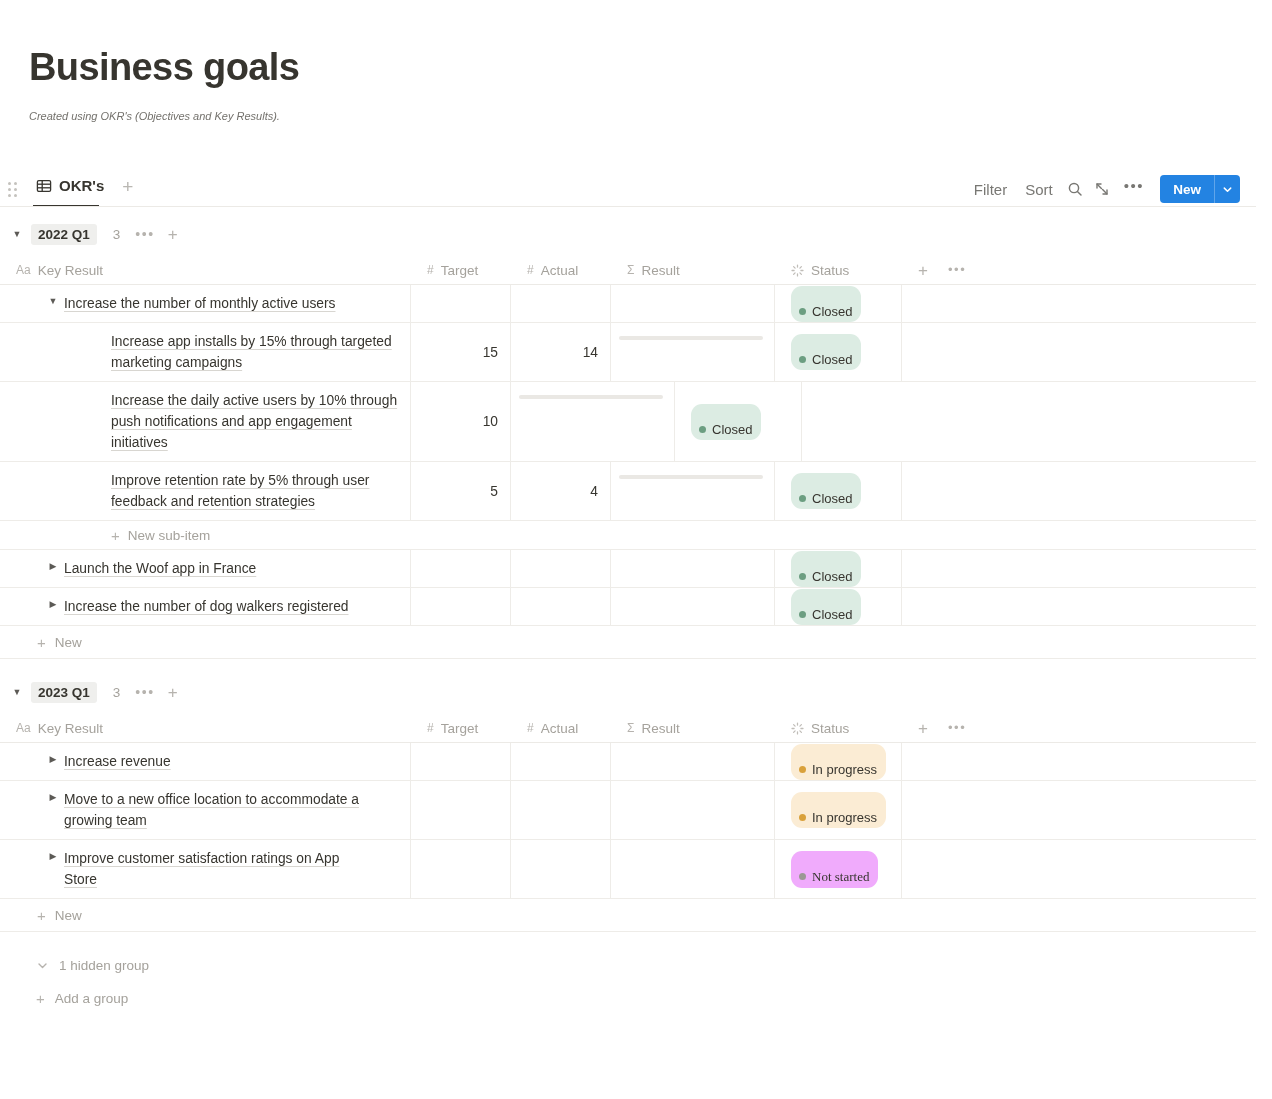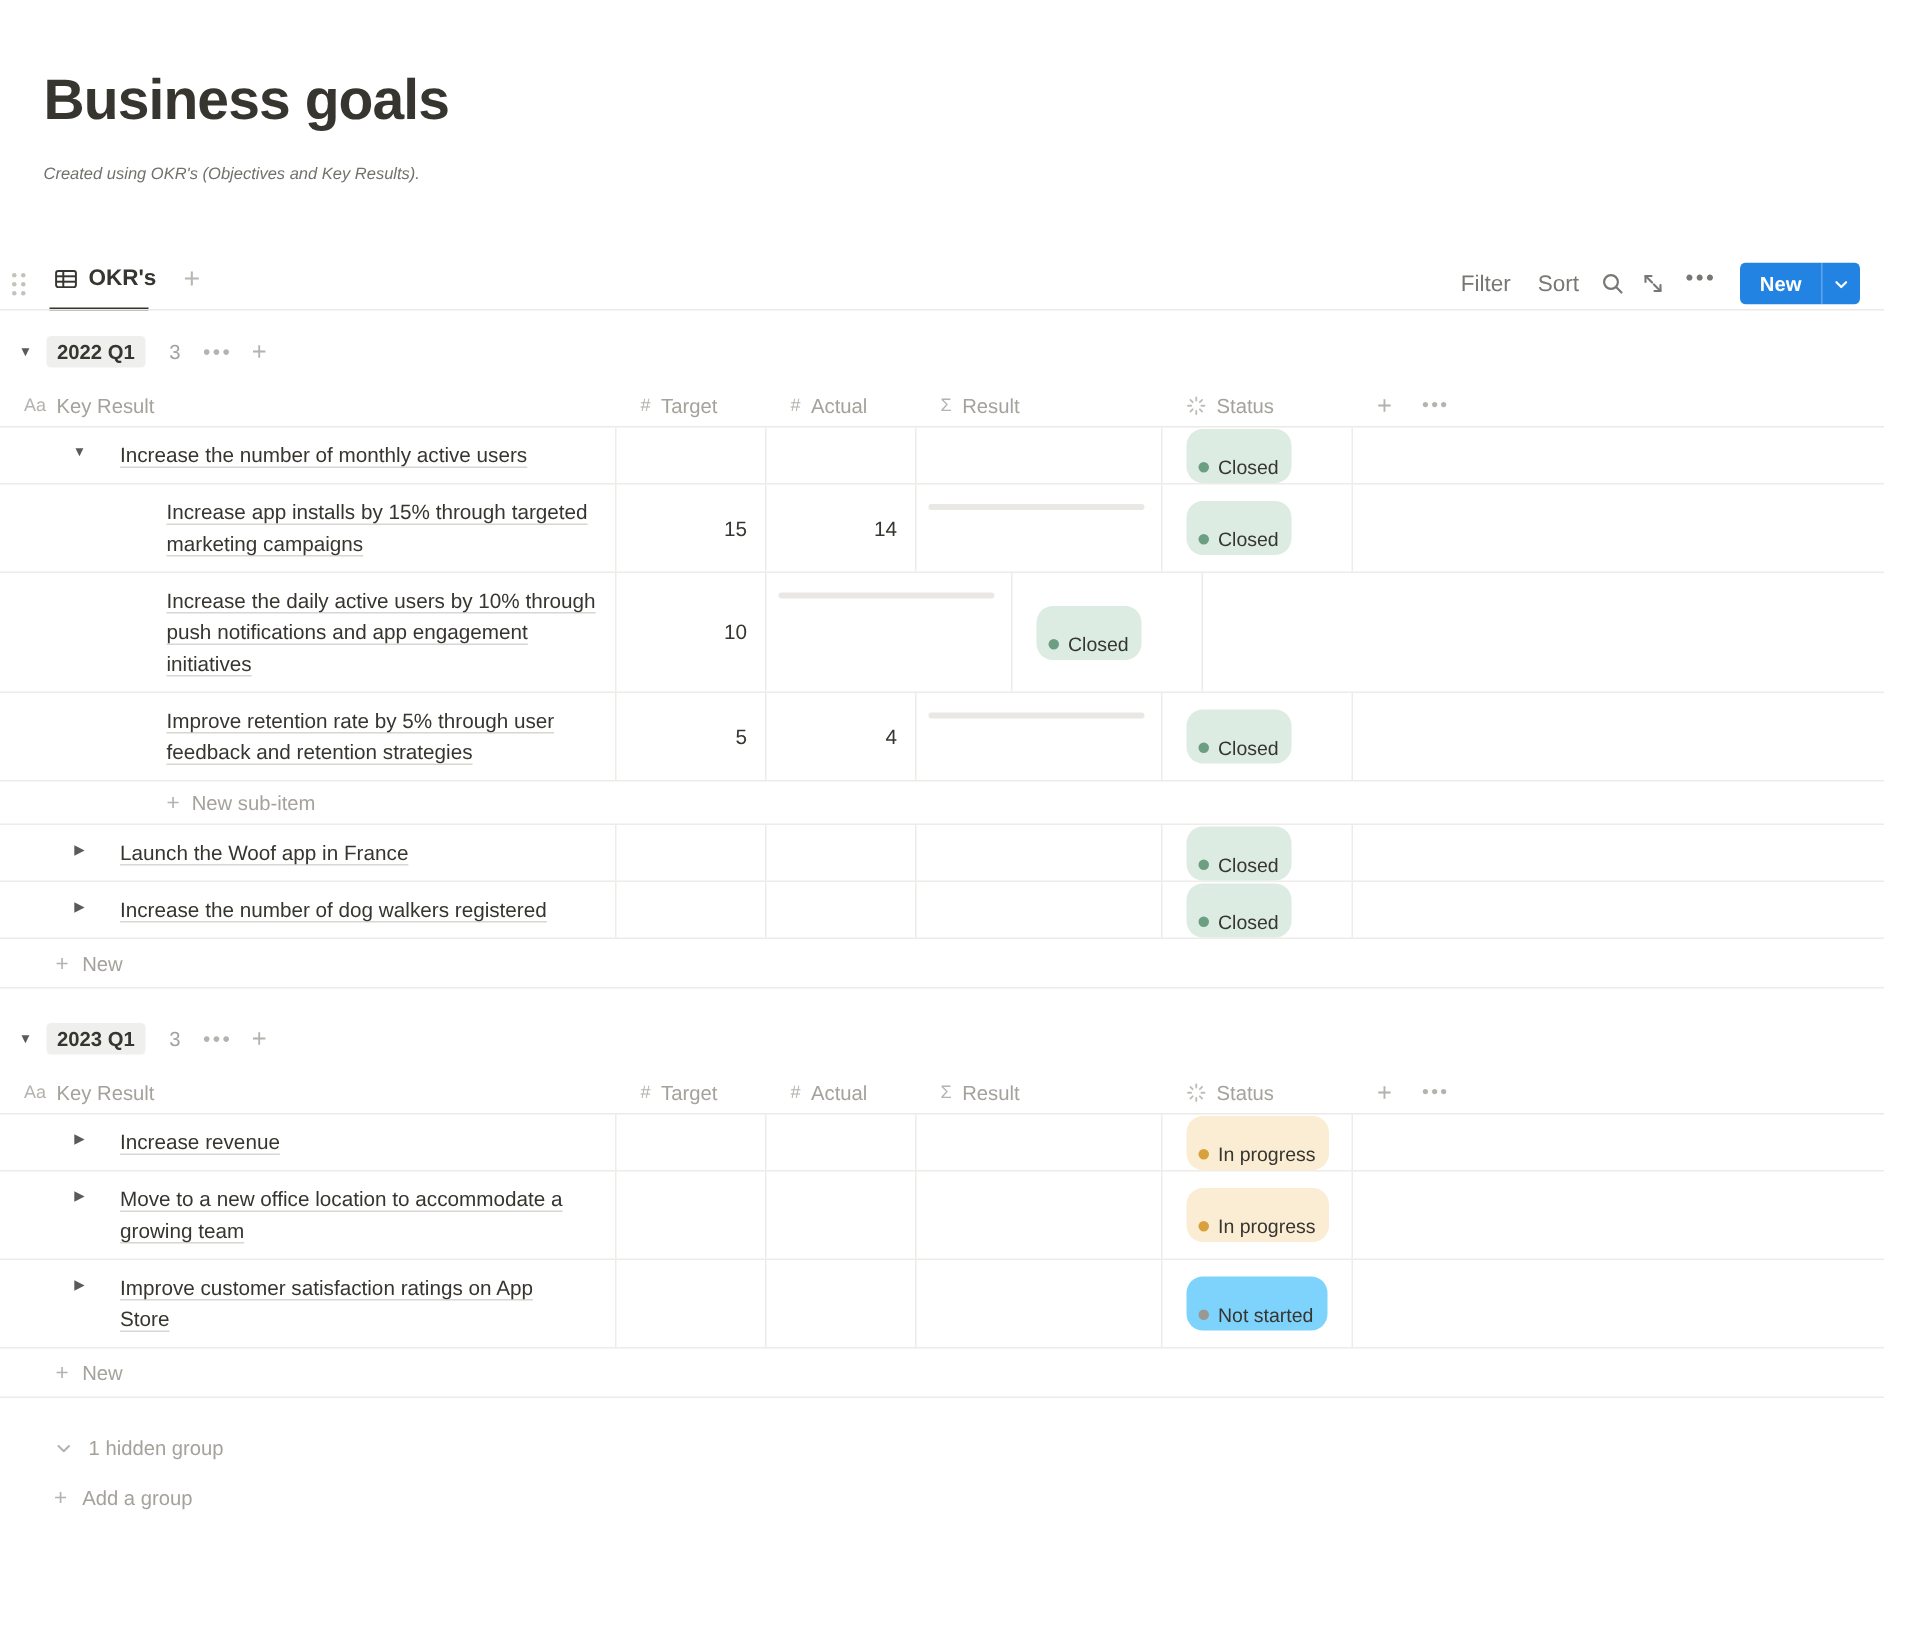--- a/index.html
+++ b/index.html
@@ -94,36 +94,36 @@
   .twisty {
     flex: 0 0 auto; width: 14px; font-size: 9px; color: #5c5a56; cursor: pointer;
     padding-top: 3px; text-align: center;
   }
   .key-text {
     font-size: 13.8px; line-height: 21px; color: #37352f;
     text-decoration: underline; text-decoration-color: #d8d6d1;
     text-underline-offset: 3px; cursor: pointer;
   }
   .lvl-parent .twisty { margin-left: 46px; }
-  .lvl-parent .key-text { margin-left: 20px; }
+  .lvl-parent .key-text { margin-left: 4px; }
   .lvl-child .key-text { margin-left: 111px; max-width: 290px; display: block; }
 
   .num { justify-content: flex-end; padding-right: 12px; font-size: 13.8px; color: #37352f; text-align: center; }
 
   .bar-cell { align-items: flex-start; padding: 13px 11px 0 8px; }
   .bar-track { width: 100%; height: 4px; border-radius: 2px; background: #eae8e4; overflow: hidden; }
   .bar-fill { height: 4px; border-radius: 2px; background: #5f8d72; }
 
   .status-cell { padding-left: 16px; }
   .pill { display: inline-flex; align-items: center; gap: 6px; border-radius: 11px;
     padding: 18px 9px 3px 8px; font-size: 13px; color: #37352f; white-space: nowrap; }
   .pill i { width: 7px; height: 7px; border-radius: 50%; display: inline-block; }
   .pill.green { background: #dcece3; } .pill.green i { background: #6c9e81; }
   .pill.amber { background: #fbecd4; } .pill.amber i { background: #d9a13b; }
-  .pill.gray  { background: #7dd3fc; } .pill.gray i  { background: #9b9894; }
+  .pill.gray  { background: #f0abfc; font-family: Liberation Serif, serif; } .pill.gray i  { background: #9b9894; }
 
   .subnew-row { border-bottom: 1px solid #eeece8; height: 29px; display: flex; align-items: center; }
   .subnew-inner { display: flex; align-items: center; gap: 8px; font-size: 13.5px; color: #a5a29c;
     margin-left: 111px; cursor: pointer; }
   .plus-sign { font-size: 15px; font-weight: 300; color: #b6b3ae; line-height: 1;}
 
   .new-row { height: 33px; display: flex; align-items: center; border-bottom: 1px solid #eeece8; }
   .new-row-inner { display: flex; align-items: center; gap: 9px; font-size: 13.5px; color: #a5a29c;
     margin-left: 37px; cursor: pointer; }
 

